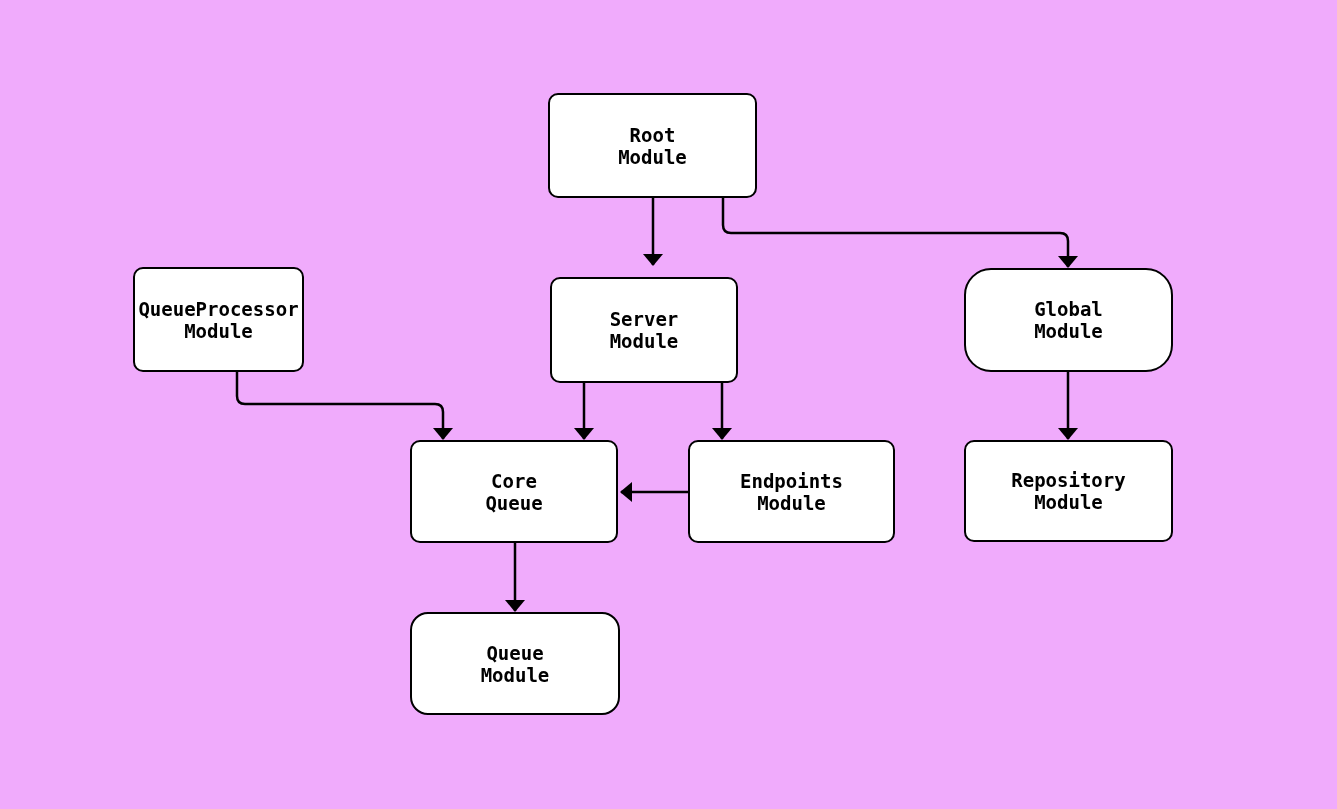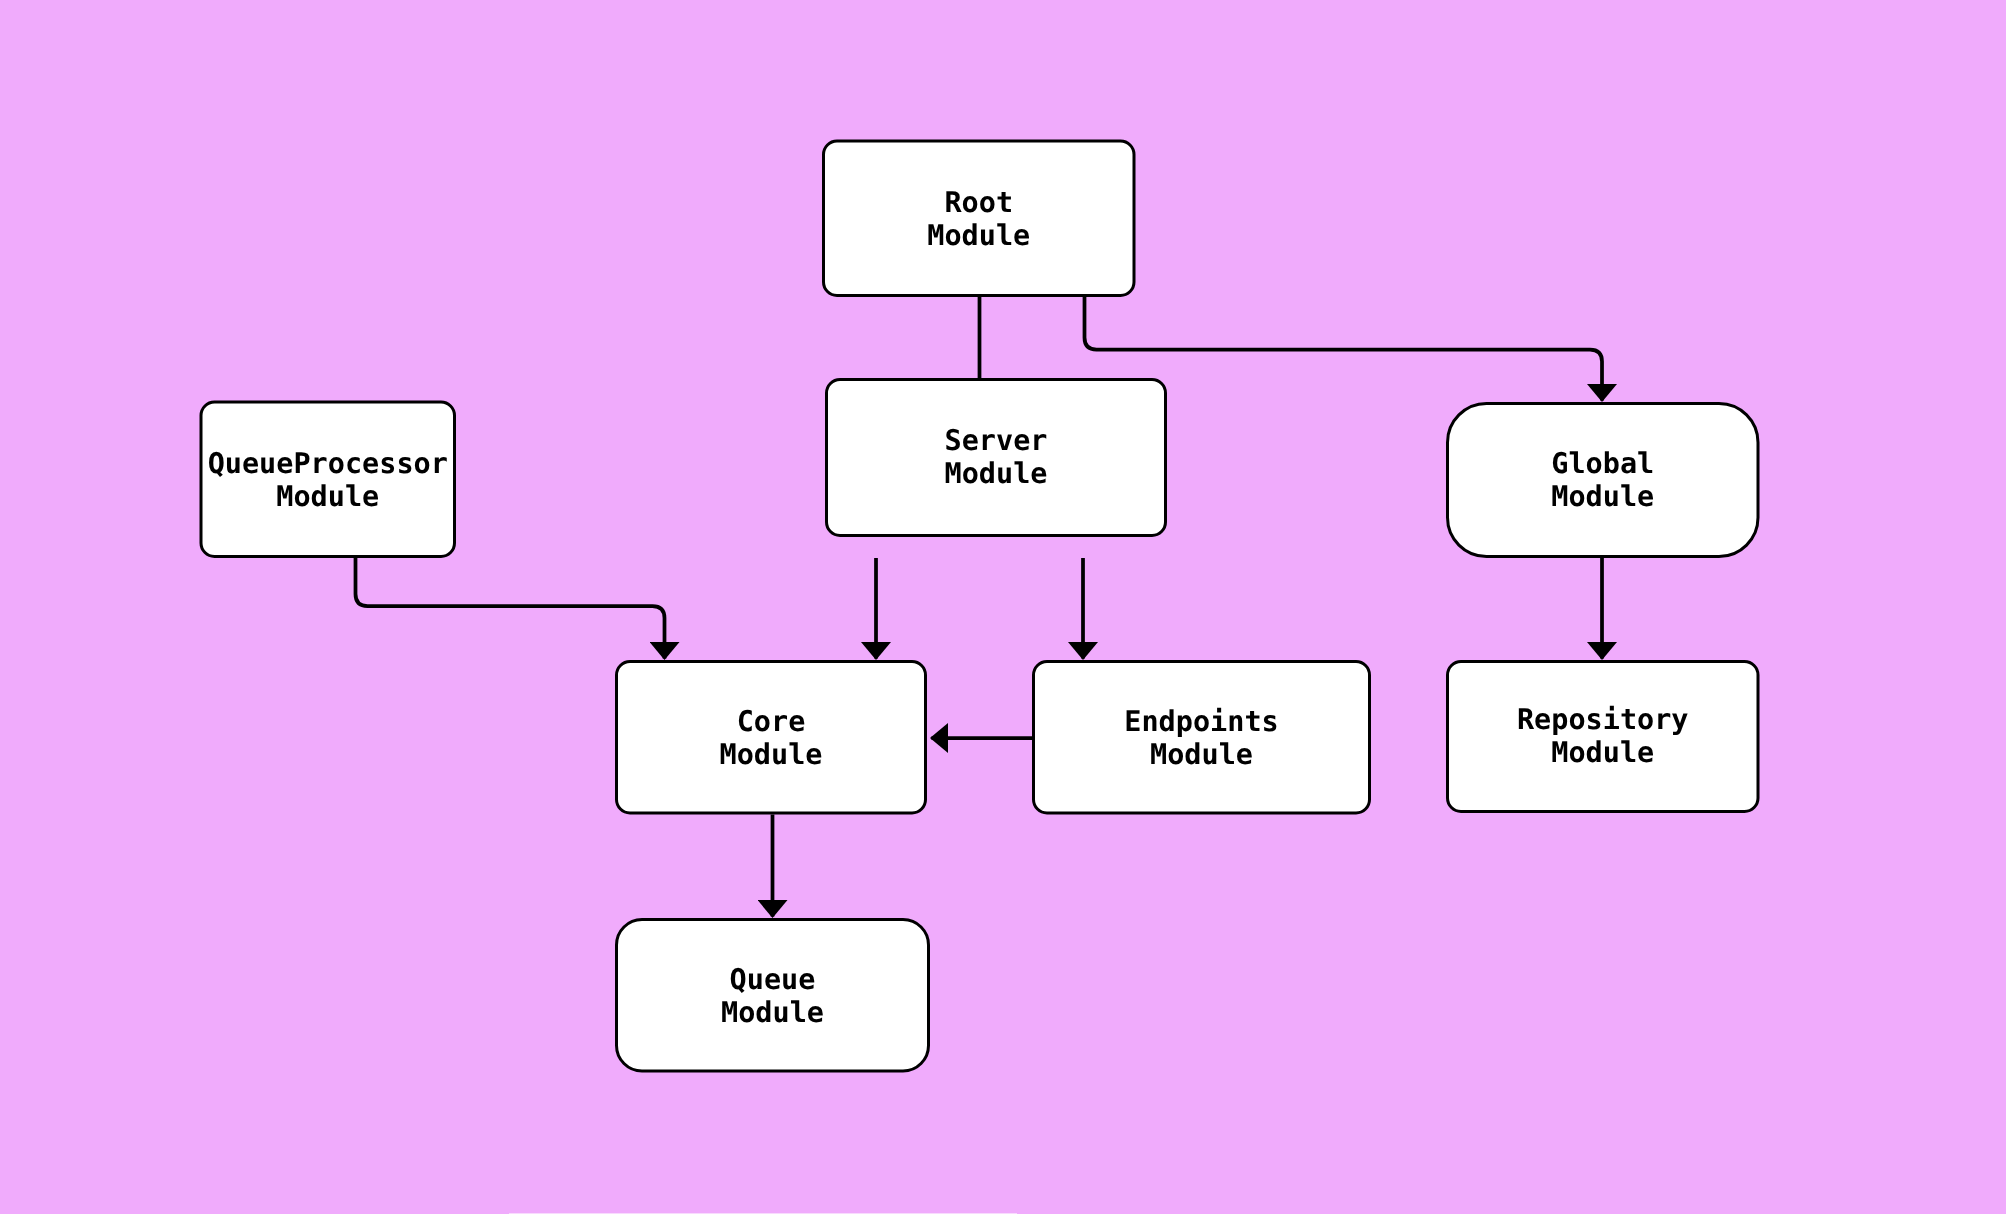--- a/index.html
+++ b/index.html
@@ -71,41 +71,41 @@
     <path d="M1068,372 L1068,439" marker-end="url(#arrowhead)"></path>
 
     <path d="M515,543 L515,611" marker-end="url(#arrowhead)"></path>
   </svg>
 
   <div class="node" style="left:548px; top:93px; width:209px; height:105px;">
     <span class="label">Root
 Module</span>
   </div>
 
-  <div class="node" style="left:550px; top:252px; width:228px; height:106px;">
+  <div class="node" style="left:550px; top:277px; width:188px; height:106px;">
     <span class="label">Server
 Module</span>
   </div>
 
   <div class="node" style="left:964px; top:268px; width:209px; height:104px;border-radius:27px;">
     <span class="label">Global
 Module</span>
   </div>
 
   <div class="node" style="left:133px; top:267px; width:171px; height:105px;">
     <span class="label">QueueProcessor
 Module</span>
   </div>
 
   <div class="node" style="left:410px; top:440px; width:208px; height:103px;">
     <span class="label">Core
-Module</span>
+Queue</span>
   </div>
 
-  <div class="node" style="left:688px; top:440px; width:226px; height:103px;">
+  <div class="node" style="left:688px; top:440px; width:207px; height:103px;">
     <span class="label">Endpoints
 Module</span>
   </div>
 
   <div class="node" style="left:964px; top:440px; width:209px; height:102px;">
     <span class="label">Repository
 Module</span>
   </div>
 
   <div class="node" style="left:410px; top:612px; width:210px; height:103px;border-radius:18px;">

